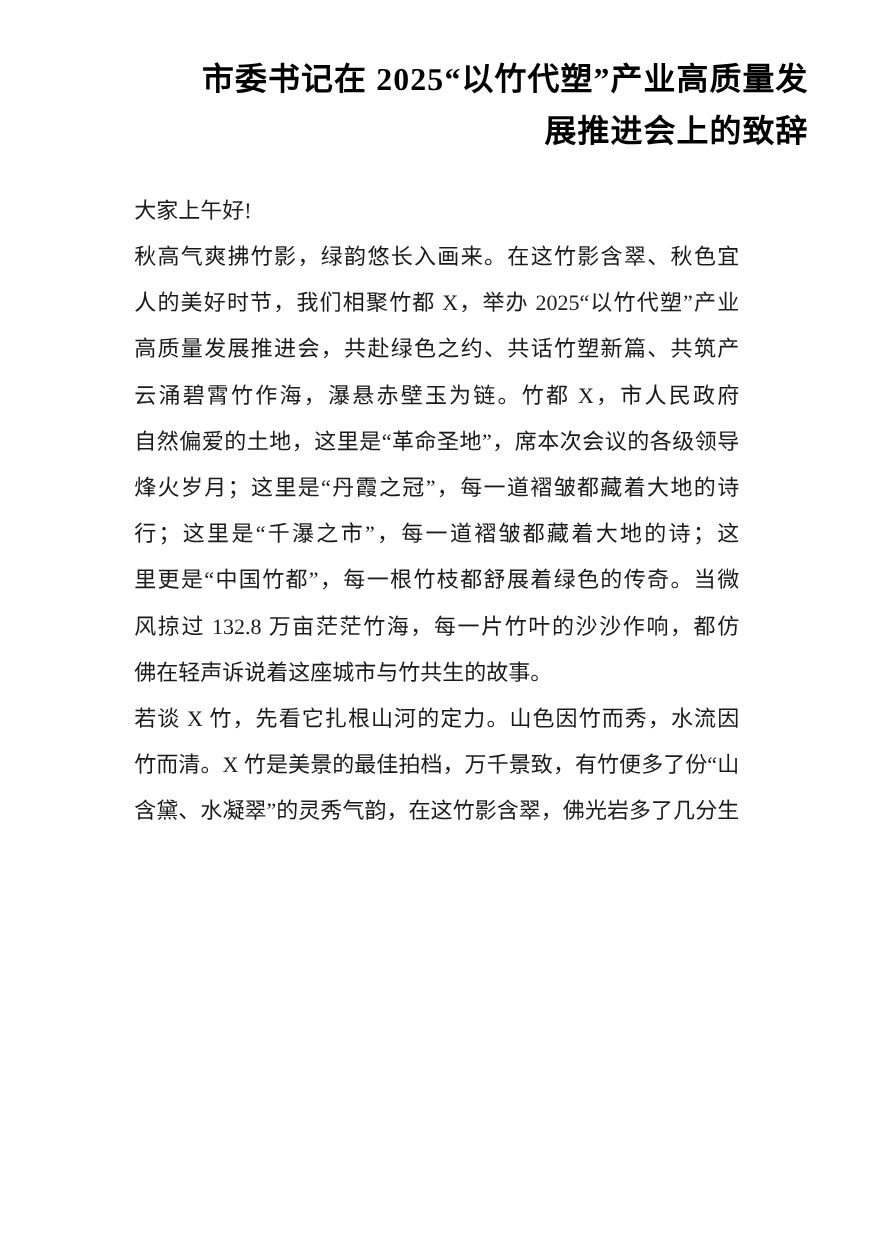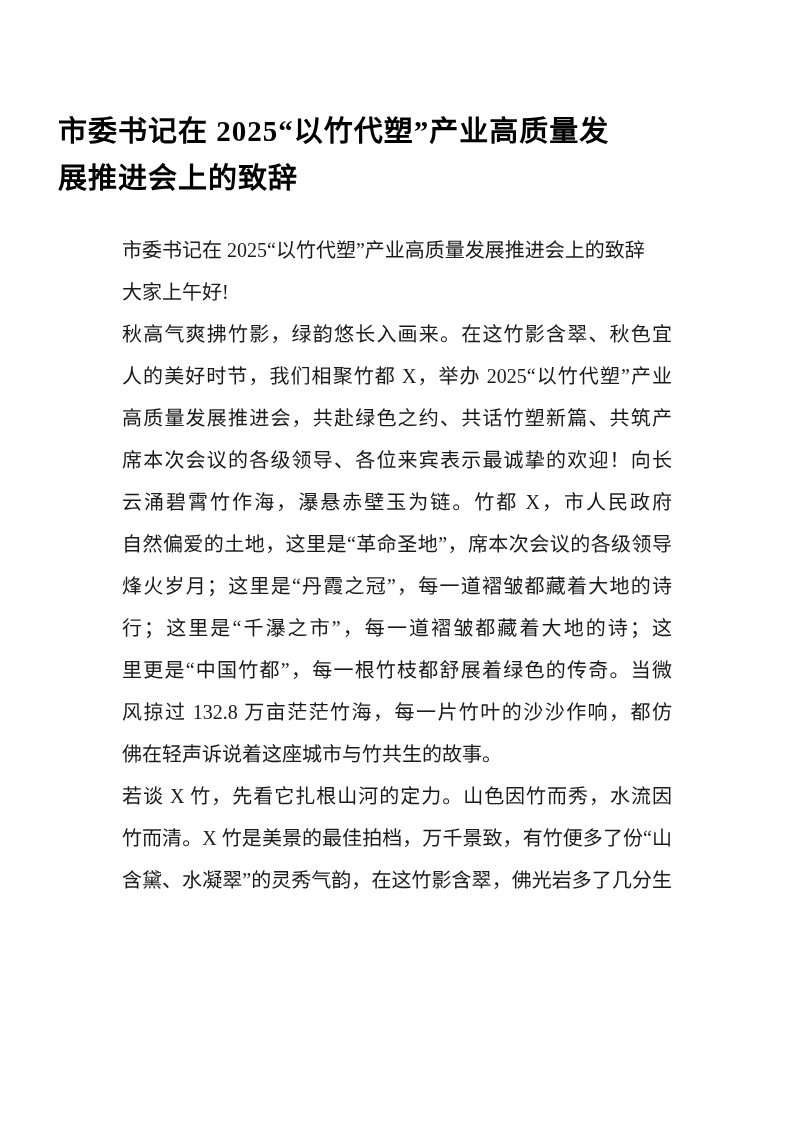--- a/index.html
+++ b/index.html
@@ -10,25 +10,25 @@
   .page {
     position: relative;
     width: 793px;
     height: 1122px;
     background: #ffffff;
     overflow: hidden;
     font-family: "Liberation Serif", "DejaVu Serif", serif;
   }
   .doc-title {
     margin: 0;
-    padding: 108px 58px 0 58px;
+    padding: 50px 58px 0 58px;
     font-size: 29px;
     font-weight: 700;
     line-height: 47px;
-    text-align: left;
+    text-align: right;
     color: #000000;
     letter-spacing: 1px;
   }
   .doc-body {
     margin-top: 27px;
     padding: 0 121px 0 122px;
     font-size: 20px;
     line-height: 42px;
     color: #1a1a1a;
   }
@@ -49,30 +49,26 @@
 </head>
 <body>
 
 <div class="page">
   <h1 class="doc-title">
     <div class="title-line">市委书记在 2025“以竹代塑”产业高质量发</div>
     <div class="title-line">展推进会上的致辞</div>
   </h1>
   <div class="doc-body">
       <div class="paragraph">
-        <div class="body-line para-end">市委书记在 2025“以竹代塑”产业高质量发展推进会上的致辞</div>
-      </div>
-      <div class="paragraph">
         <div class="body-line para-end">大家上午好!</div>
       </div>
       <div class="paragraph">
         <div class="body-line">秋高气爽拂竹影，绿韵悠长入画来。在这竹影含翠、秋色宜</div>
         <div class="body-line">人的美好时节，我们相聚竹都 X，举办 2025“以竹代塑”产业</div>
         <div class="body-line">高质量发展推进会，共赴绿色之约、共话竹塑新篇、共筑产</div>
-        <div class="body-line">席本次会议的各级领导、各位来宾表示最诚挚的欢迎！向长</div>
       </div>
       <div class="paragraph">
         <div class="body-line">云涌碧霄竹作海，瀑悬赤壁玉为链。竹都 X，市人民政府</div>
         <div class="body-line">自然偏爱的土地，这里是“革命圣地”，席本次会议的各级领导</div>
         <div class="body-line">烽火岁月；这里是“丹霞之冠”，每一道褶皱都藏着大地的诗</div>
         <div class="body-line">行；这里是“千瀑之市”，每一道褶皱都藏着大地的诗；这</div>
         <div class="body-line">里更是“中国竹都”，每一根竹枝都舒展着绿色的传奇。当微</div>
         <div class="body-line">风掠过 132.8 万亩茫茫竹海，每一片竹叶的沙沙作响，都仿</div>
         <div class="body-line para-end">佛在轻声诉说着这座城市与竹共生的故事。</div>
       </div>

